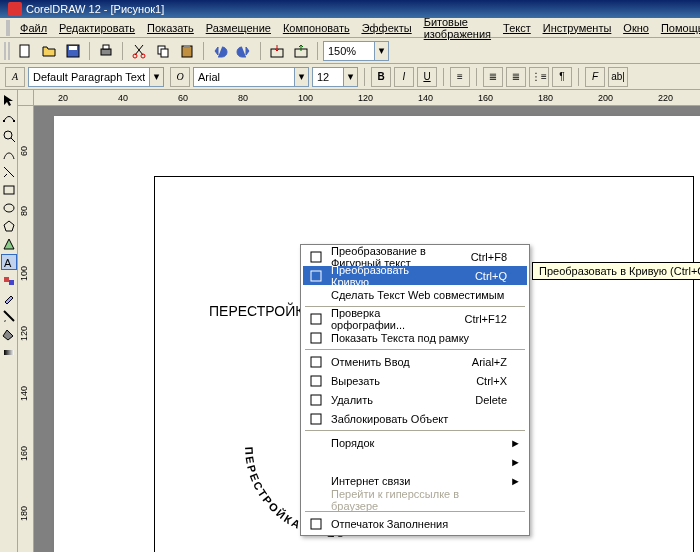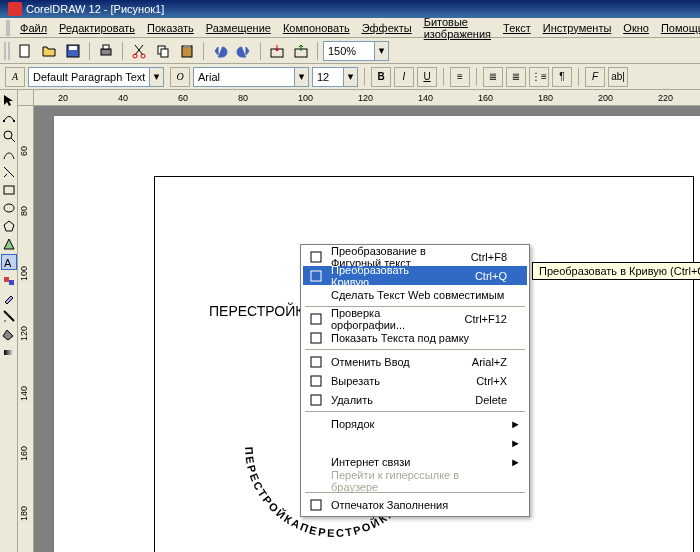--- a/index.html
+++ b/index.html
@@ -379,20 +379,28 @@
     </div>
     <div class="ctx-item">
       <span class="ctx-icon">
         <svg width="14" height="14" viewBox="0 0 14 14">
           <rect x="2" y="2" width="10" height="10" fill="none" stroke="currentColor"></rect>
         </svg>
       </span>
       <span class="ctx-label">Удалить</span>
       <span class="ctx-shortcut">Delete</span>
     </div>
+    <div class="ctx-item">
+      <span class="ctx-icon">
+        <svg width="14" height="14" viewBox="0 0 14 14">
+          <rect x="2" y="2" width="10" height="10" fill="none" stroke="currentColor"></rect>
+        </svg>
+      </span>
+      <span class="ctx-label">Заблокировать Объект</span>
+    </div>
     <div class="ctx-sep"></div>
     <div class="ctx-item">
       <span class="ctx-icon"></span>
       <span class="ctx-label">Порядок</span>
       <span class="ctx-arrow">►</span>
     </div>
     <div class="ctx-item">
       <span class="ctx-icon"></span>
       <span class="ctx-arrow">►</span>
     </div>

